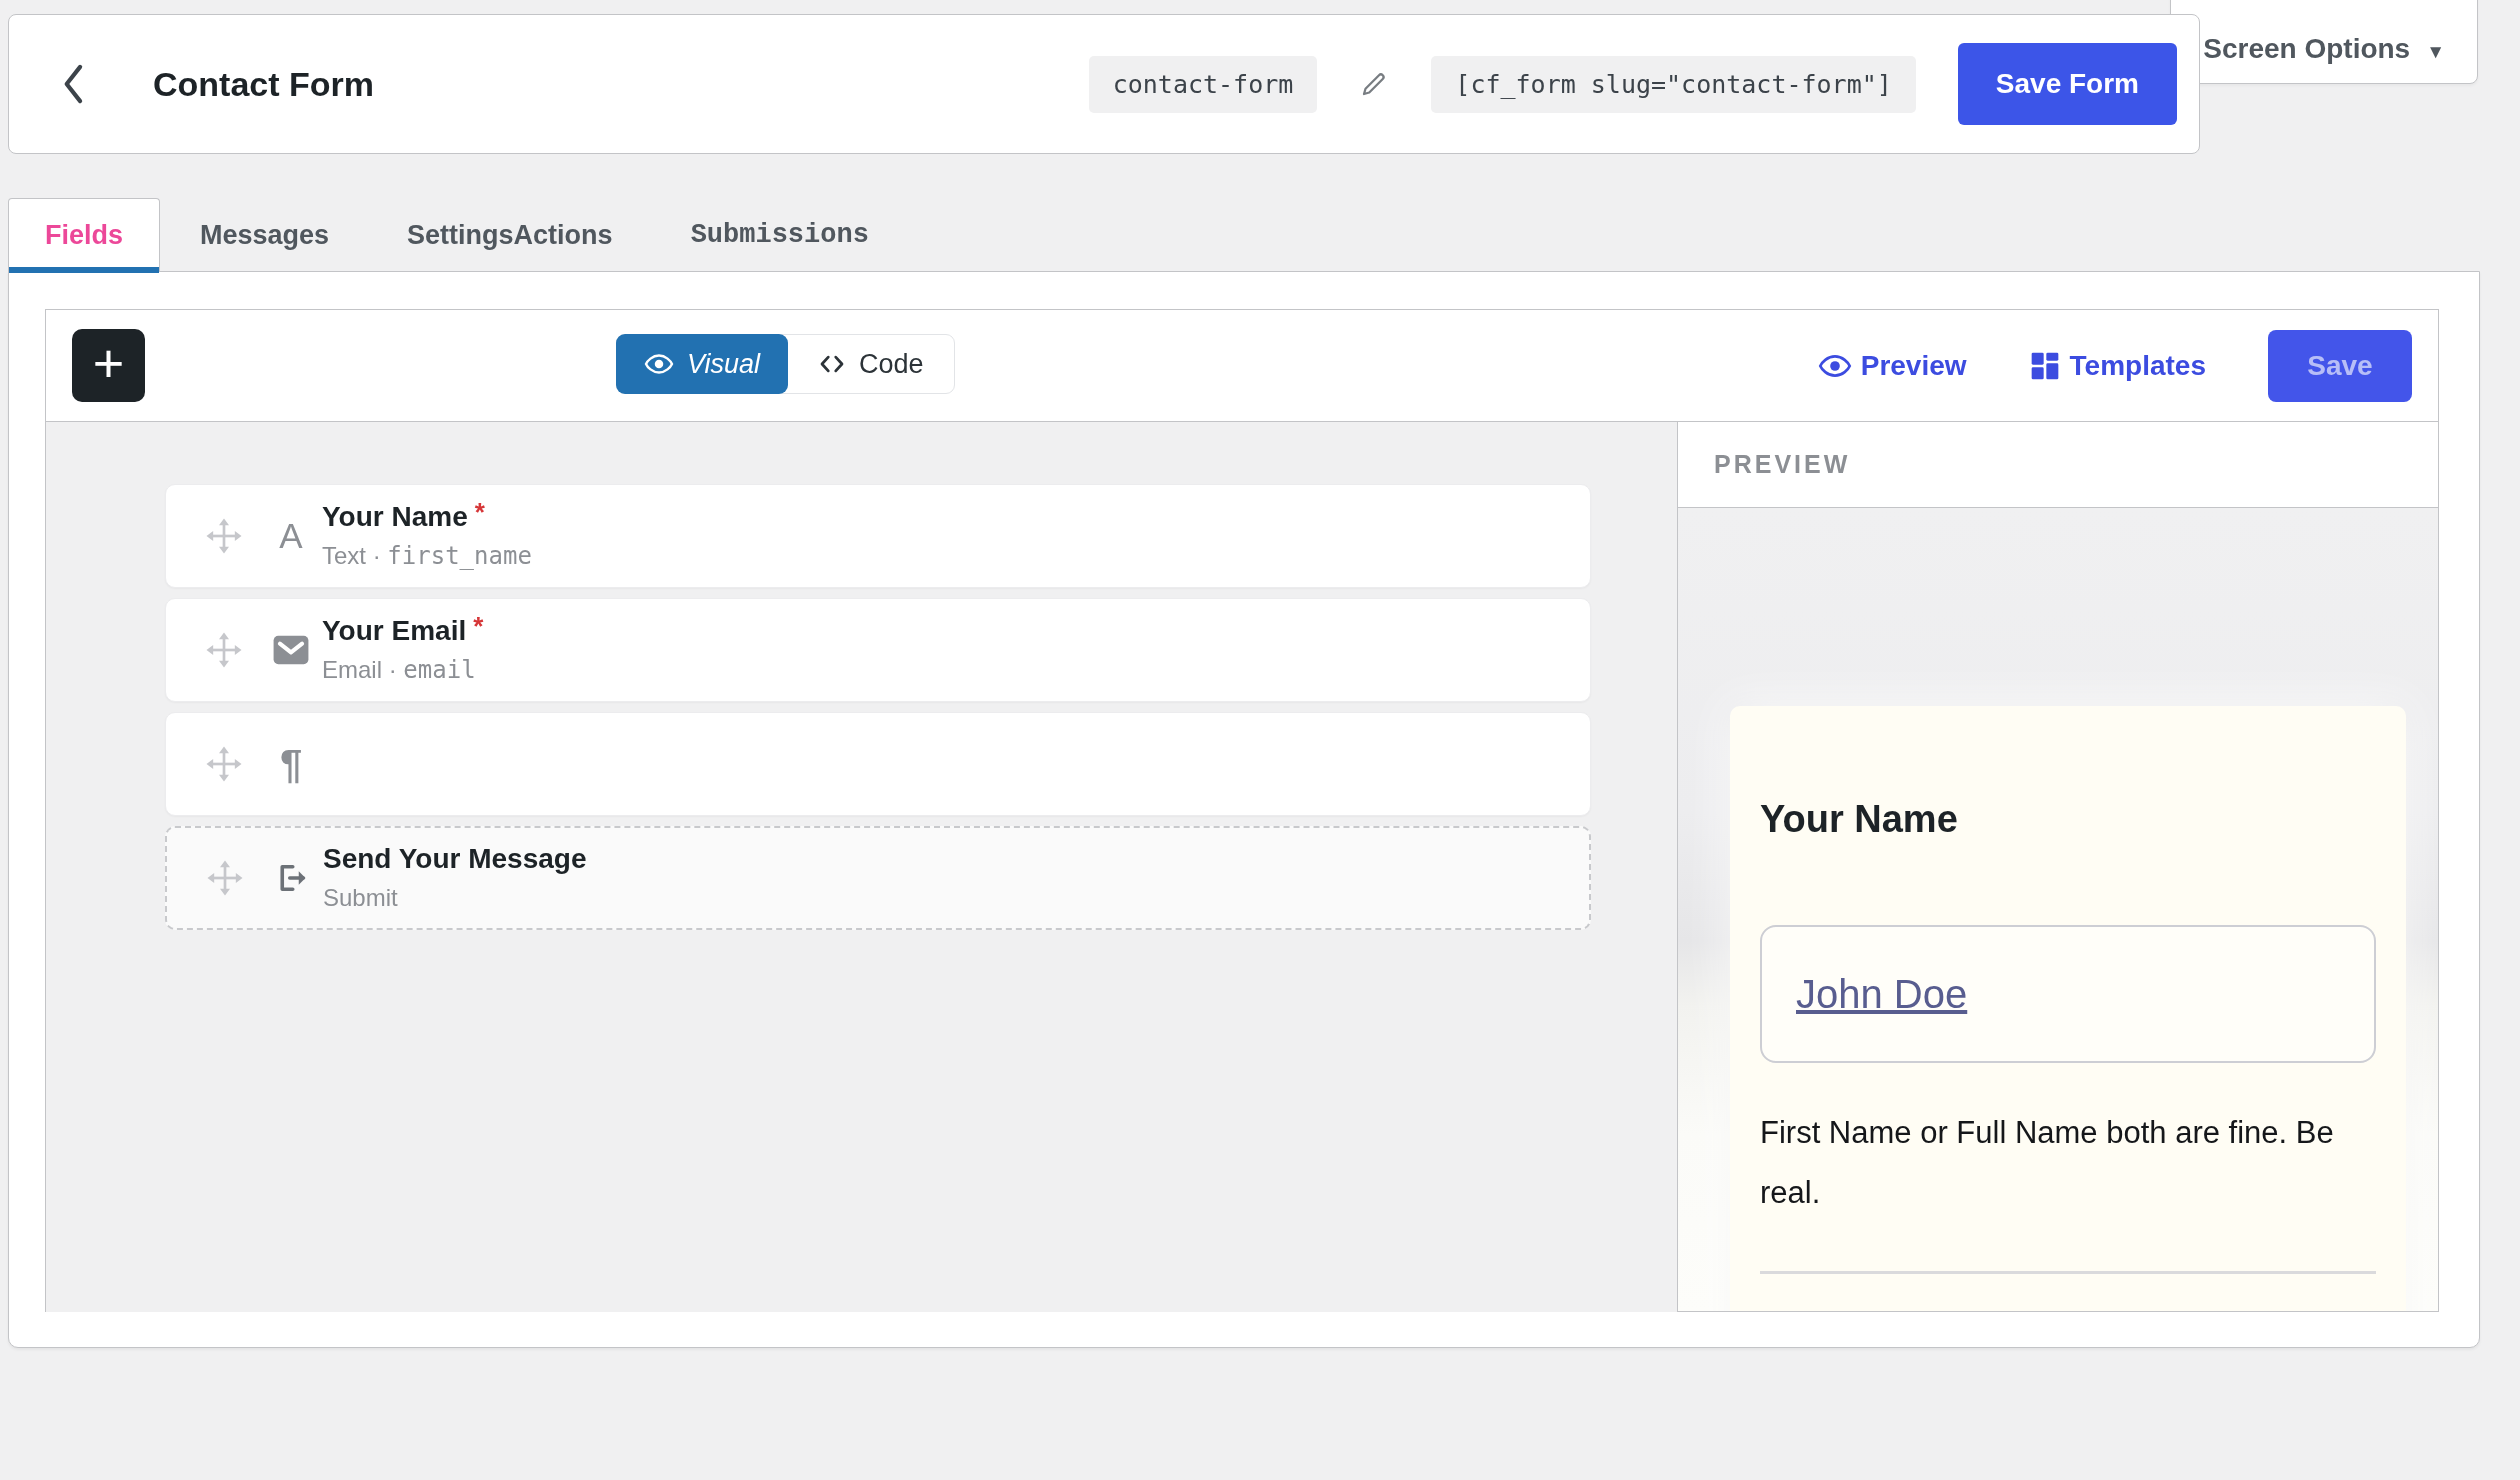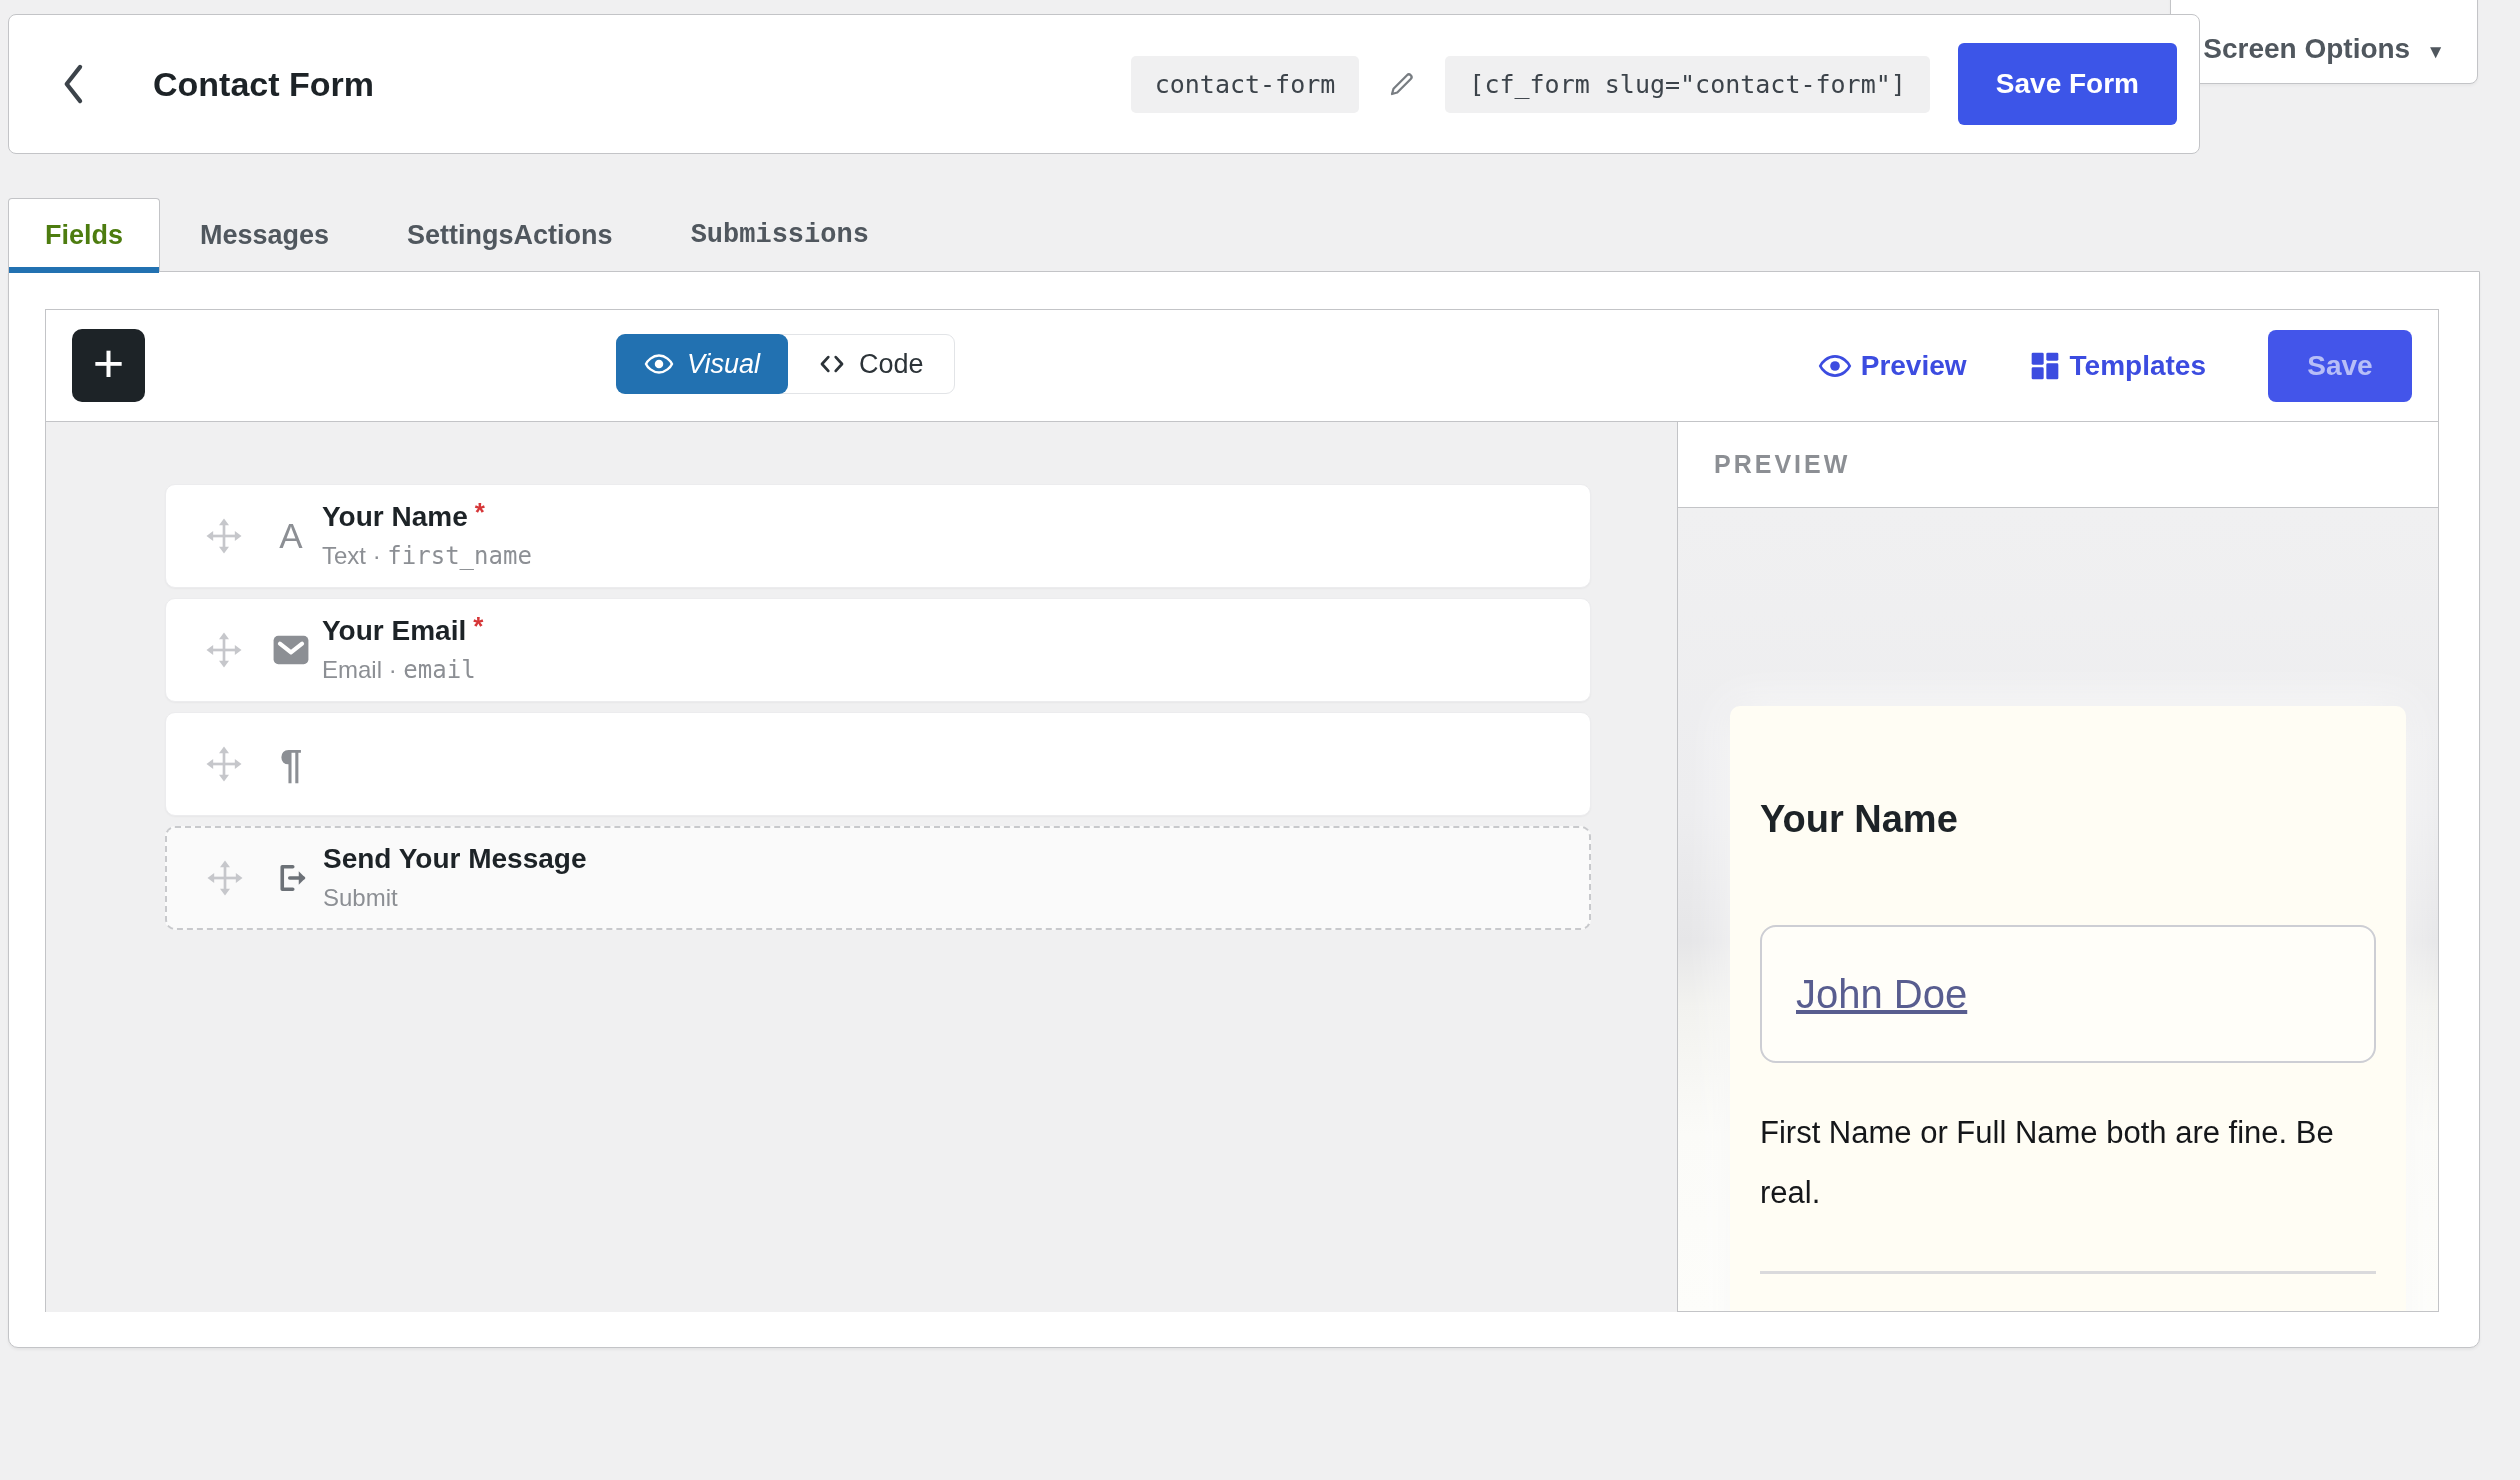--- a/index.html
+++ b/index.html
@@ -13,30 +13,30 @@
     padding:0 32px 18px 32px;gap:16px;box-shadow:0 2px 3px rgba(0,0,0,.04);}
   .screen-options .so-label{font-size:28px;font-weight:600;color:#50575e;}
   .screen-options .so-caret{font-size:19px;color:#50575e;position:relative;top:-2px;}
 
   
   .header-card{position:absolute;left:8px;top:14px;width:2192px;height:140px;background:#fff;
     border:1px solid #c3c4c7;border-radius:8px;display:flex;align-items:center;
     padding:0 22px 0 42px;box-sizing:border-box;}
   .back-btn{width:46px;height:60px;display:flex;align-items:center;justify-content:center;cursor:pointer;}
   .header-title{font-size:34px;font-weight:700;color:#1d2327;margin-left:56px;}
-  .header-right{margin-left:auto;display:flex;align-items:center;gap:28px;}
+  .header-right{margin-left:auto;display:flex;align-items:center;gap:42px;}
   .pill{background:#f0f0f1;border-radius:5px;padding:14px 24px;font-size:25px;color:#3c434a;}
   .pencil-icon{display:flex;align-items:center;color:#787d82;}
   .save-form-btn{height:82px;padding:0 38px;border-radius:6px;background:#3c55e8;color:#fff;
     font-size:28px;font-weight:600;display:flex;align-items:center;justify-content:center;cursor:pointer;}
 
   
   .tabs{position:absolute;left:8px;top:198px;height:74px;display:flex;align-items:stretch;z-index:3;}
   .tab{font-size:27px;font-weight:600;color:#50575e;display:flex;align-items:center;cursor:pointer;}
-  .tab.active{width:150px;justify-content:center;background:#fff;color:#4d7c0f;
+  .tab.active{width:150px;justify-content:center;background:#fff;color:#ec4899;
     border:1px solid #c3c4c7;border-bottom:none;border-radius:4px 4px 0 0;position:relative;}
   .tab.active::after{content:"";position:absolute;left:0;right:0;bottom:-1px;height:6px;background:#2271b1;}
   .tab.t2{margin-left:40px;} .tab.t3{margin-left:78px;} .tab.t4{} .tab.t5{margin-left:78px;font-family:Liberation Mono, monospace;}
 
   
   .outer{position:absolute;left:8px;top:271px;width:2472px;height:1077px;background:#fff;
     border:1px solid #c3c4c7;border-radius:0 0 10px 10px;box-sizing:border-box;box-shadow:0 2px 3px rgba(0,0,0,.05);}
 
   
   .editor{position:absolute;left:36px;top:37px;width:2394px;height:1003px;border:1px solid #c3c4c7;

